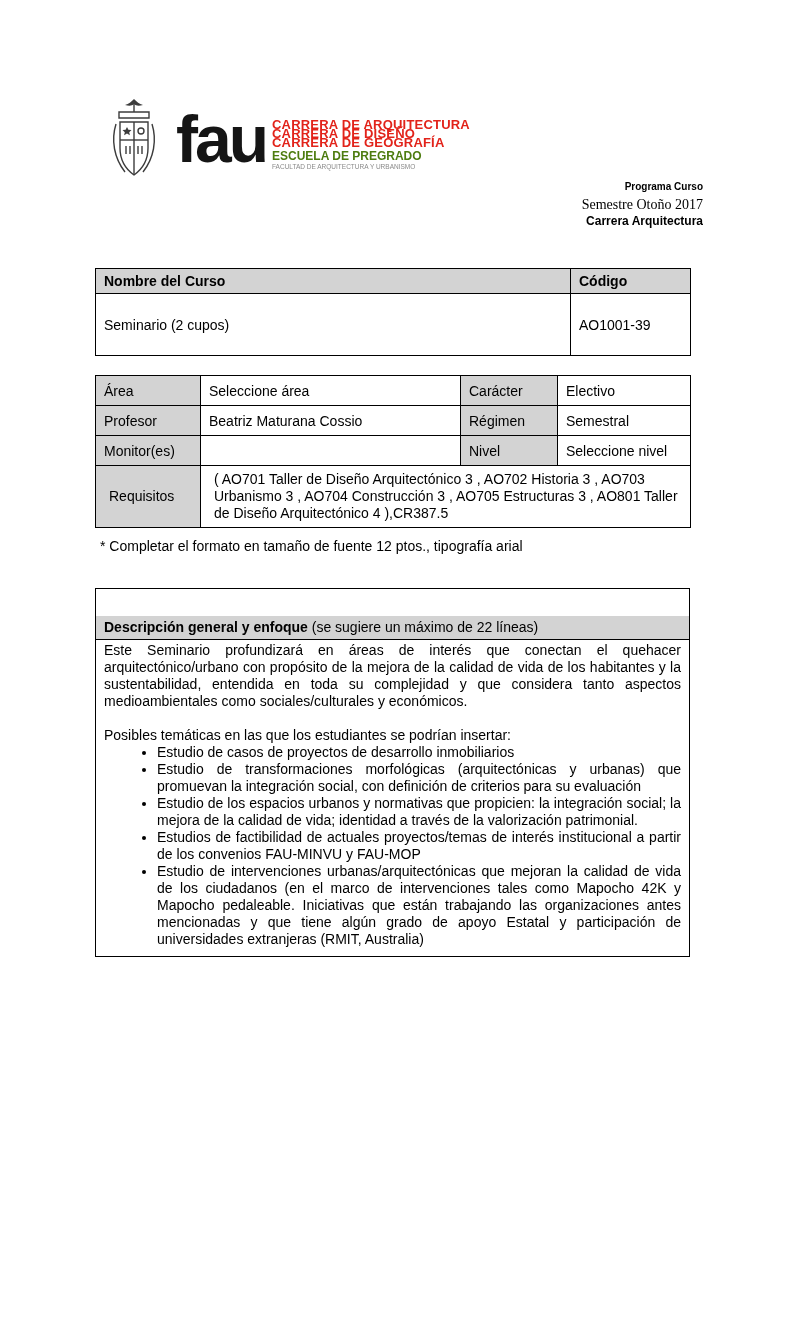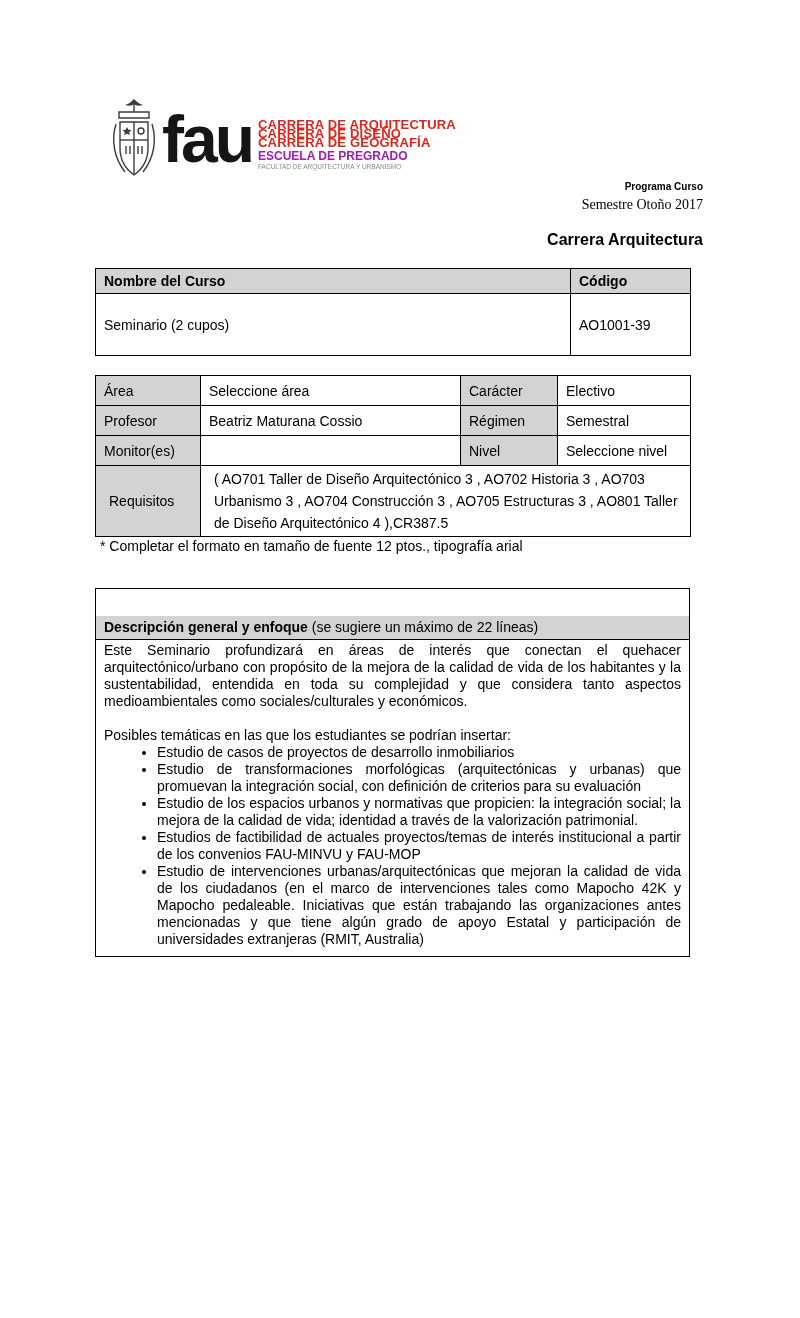--- a/index.html
+++ b/index.html
@@ -3,45 +3,45 @@
 <meta charset="utf-8">
 <style>
   * { margin:0; padding:0; box-sizing:border-box; }
   html,body { background:#ffffff; }
   body { width:800px; height:1318px; font-family:"Liberation Sans", sans-serif; color:#000; }
   .page { position:relative; width:800px; height:1318px; background:#fff; overflow:hidden; }
 
   
   .logo { position:absolute; left:108px; top:96px; display:flex; align-items:flex-start; }
   .crest { flex:0 0 auto; }
-  .brand { font-size:66px; font-weight:bold; letter-spacing:-3px; line-height:0.9; margin:14px 6px 0 2px; color:#151515; }
+  .brand { font-size:66px; font-weight:bold; letter-spacing:-3px; line-height:0.9; margin:14px 6px 0 16px; color:#151515; }
   .logo-lines { margin-top:24px; display:flex; flex-direction:column; }
   .logo-line-red { color:#e2231a; font-size:13px; font-weight:bold; letter-spacing:0.2px; line-height:9px; }
-  .logo-line-bold { color:#a21caf; font-size:12px; font-weight:bold; line-height:14px; margin-top:2px; }
+  .logo-line-bold { color:#4d7c0f; font-size:12px; font-weight:bold; line-height:14px; margin-top:2px; }
   .logo-line-tiny { color:#8a8a8a; font-size:6.5px; line-height:8px; }
 
   
   .header-right { position:absolute; right:97px; top:177px; text-align:right; }
   .hr-title { font-size:10px; font-weight:bold; line-height:19px; }
   .hr-sub { font-size:14px; line-height:18px;font-family:Liberation Serif, serif; }
-  .hr-career { font-size:16px; font-weight:bold; margin-top:17px; }
+  .hr-career { font-size:12px; font-weight:bold; }
 
   
   table { border-collapse:collapse; table-layout:fixed; }
   td, th { border:1px solid #000; font-size:14px; padding:2px 8px; vertical-align:middle; text-align:left; overflow:hidden; }
   .hdr { background:#d3d3d3; font-weight:bold; }
   .lbl { background:#d3d3d3; font-weight:normal; }
 
   .course-table { position:absolute; left:95px; top:268px; width:595px; }
   .course-table .row-hdr td { height:25px; }
   .course-table .row-body td { height:62px; }
 
   .details-table { position:absolute; left:95px; top:375px; width:595px; }
   .details-table td { height:30px; }
-  .details-table .req-row td { height:62px; vertical-align:middle; line-height:22px;padding-left:13px; }
+  .details-table .req-row td { height:62px; vertical-align:middle; line-height:17px;padding-left:13px; }
 
   
   .note { position:absolute; left:100px; top:538px; font-size:14px; }
 
   
   .description { position:absolute; left:95px; top:588px; width:595px; border:1px solid #000; }
   .desc-header { background:#d3d3d3; border-bottom:1px solid #000; padding:3px 8px; font-size:14px; line-height:17px;margin-top:27px; }
   .desc-header b { font-weight:bold; }
   .desc-body { padding:2px 8px 8px 8px; font-size:14px; line-height:17px; }
   .desc-body p { text-align:justify; }

